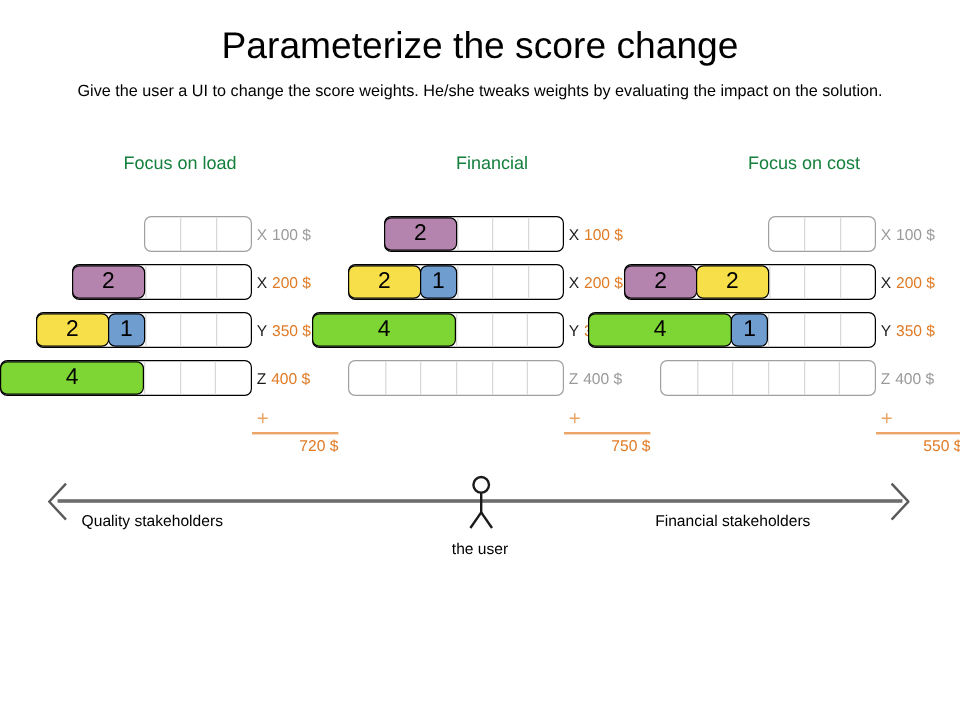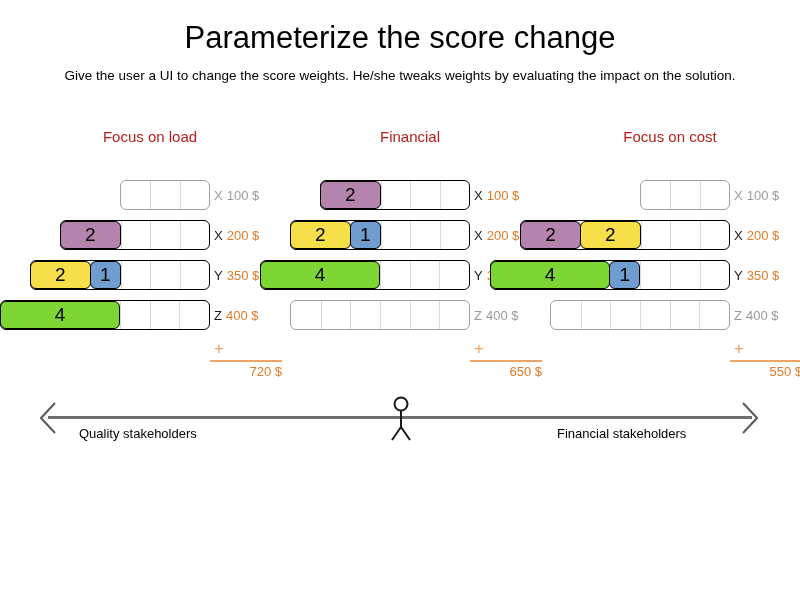--- a/index.html
+++ b/index.html
@@ -42,21 +42,21 @@
   .column {
     position: absolute;
     top: 128px;
   }
   .col-title {
     position: absolute;
     top: 0;
     width: 300px;
     text-align: center;
     font-size: 15px;
-    color: #b91c1c;
+    color: #15803d;
   }
 
   .rows {
     position: absolute;
     top: 48px;
     left: 0;
   }
 
   .row {
     position: relative;
@@ -173,21 +173,20 @@
   }
   .arrow-head.left  { left: 40px; }
   .arrow-head.right { left: 742px; }
 
   .axis-label {
     position: absolute;
     top: 30px;
     font-size: 13px;
     color: #000;
     white-space: nowrap;
-    margin-left: 11px;
   }
   .axis-label.left  { left: 68px; }
   .axis-label.right { left: 546px; }
 
   .figure {
     position: absolute;
     left: 386px;
     top: -2px;
     width: 30px;
     height: 56px;
@@ -319,21 +318,21 @@
           </div>
           <div class="label dim" style="left: 474px;">
             <span class="letter">Z</span>
             <span class="price">400 $</span>
           </div>
         </div>
       </div>
       <div class="total" style="left: 460px; top: 214px;">
         <div class="plus">+</div>
         <div class="rule"></div>
-        <div class="sum">650 $</div>
+        <div class="sum">750 $</div>
       </div>
     </div>
     <div class="column" style="left: 0px;">
       <div class="col-title" style="left: 520px;">Focus on cost</div>
       <div class="rows">
         <div class="row">
           <div class="bar empty" style="width: 90px; left: 640px;">
             <div class="cell first-cell" style="width: 30px;"></div>
             <div class="cell" style="width: 30px;"></div>
             <div class="cell" style="width: 30px;"></div>
@@ -406,14 +405,15 @@
   <div class="axis-label right">Financial stakeholders</div>
 
   <svg class="figure" viewBox="0 0 30 56">
     <circle cx="15" cy="10" r="6.5" fill="#ffffff" stroke="#1a1a1a" stroke-width="2"></circle>
     <line x1="15" y1="16" x2="15" y2="34" stroke="#1a1a1a" stroke-width="2"></line>
     <line x1="15" y1="33" x2="6" y2="46" stroke="#1a1a1a" stroke-width="2"></line>
     <line x1="15" y1="33" x2="24" y2="46" stroke="#1a1a1a" stroke-width="2"></line>
   </svg>
 
   <div class="user-caption">
+    <div>the user</div>
   </div>
 </div>
 
 </body></html>

